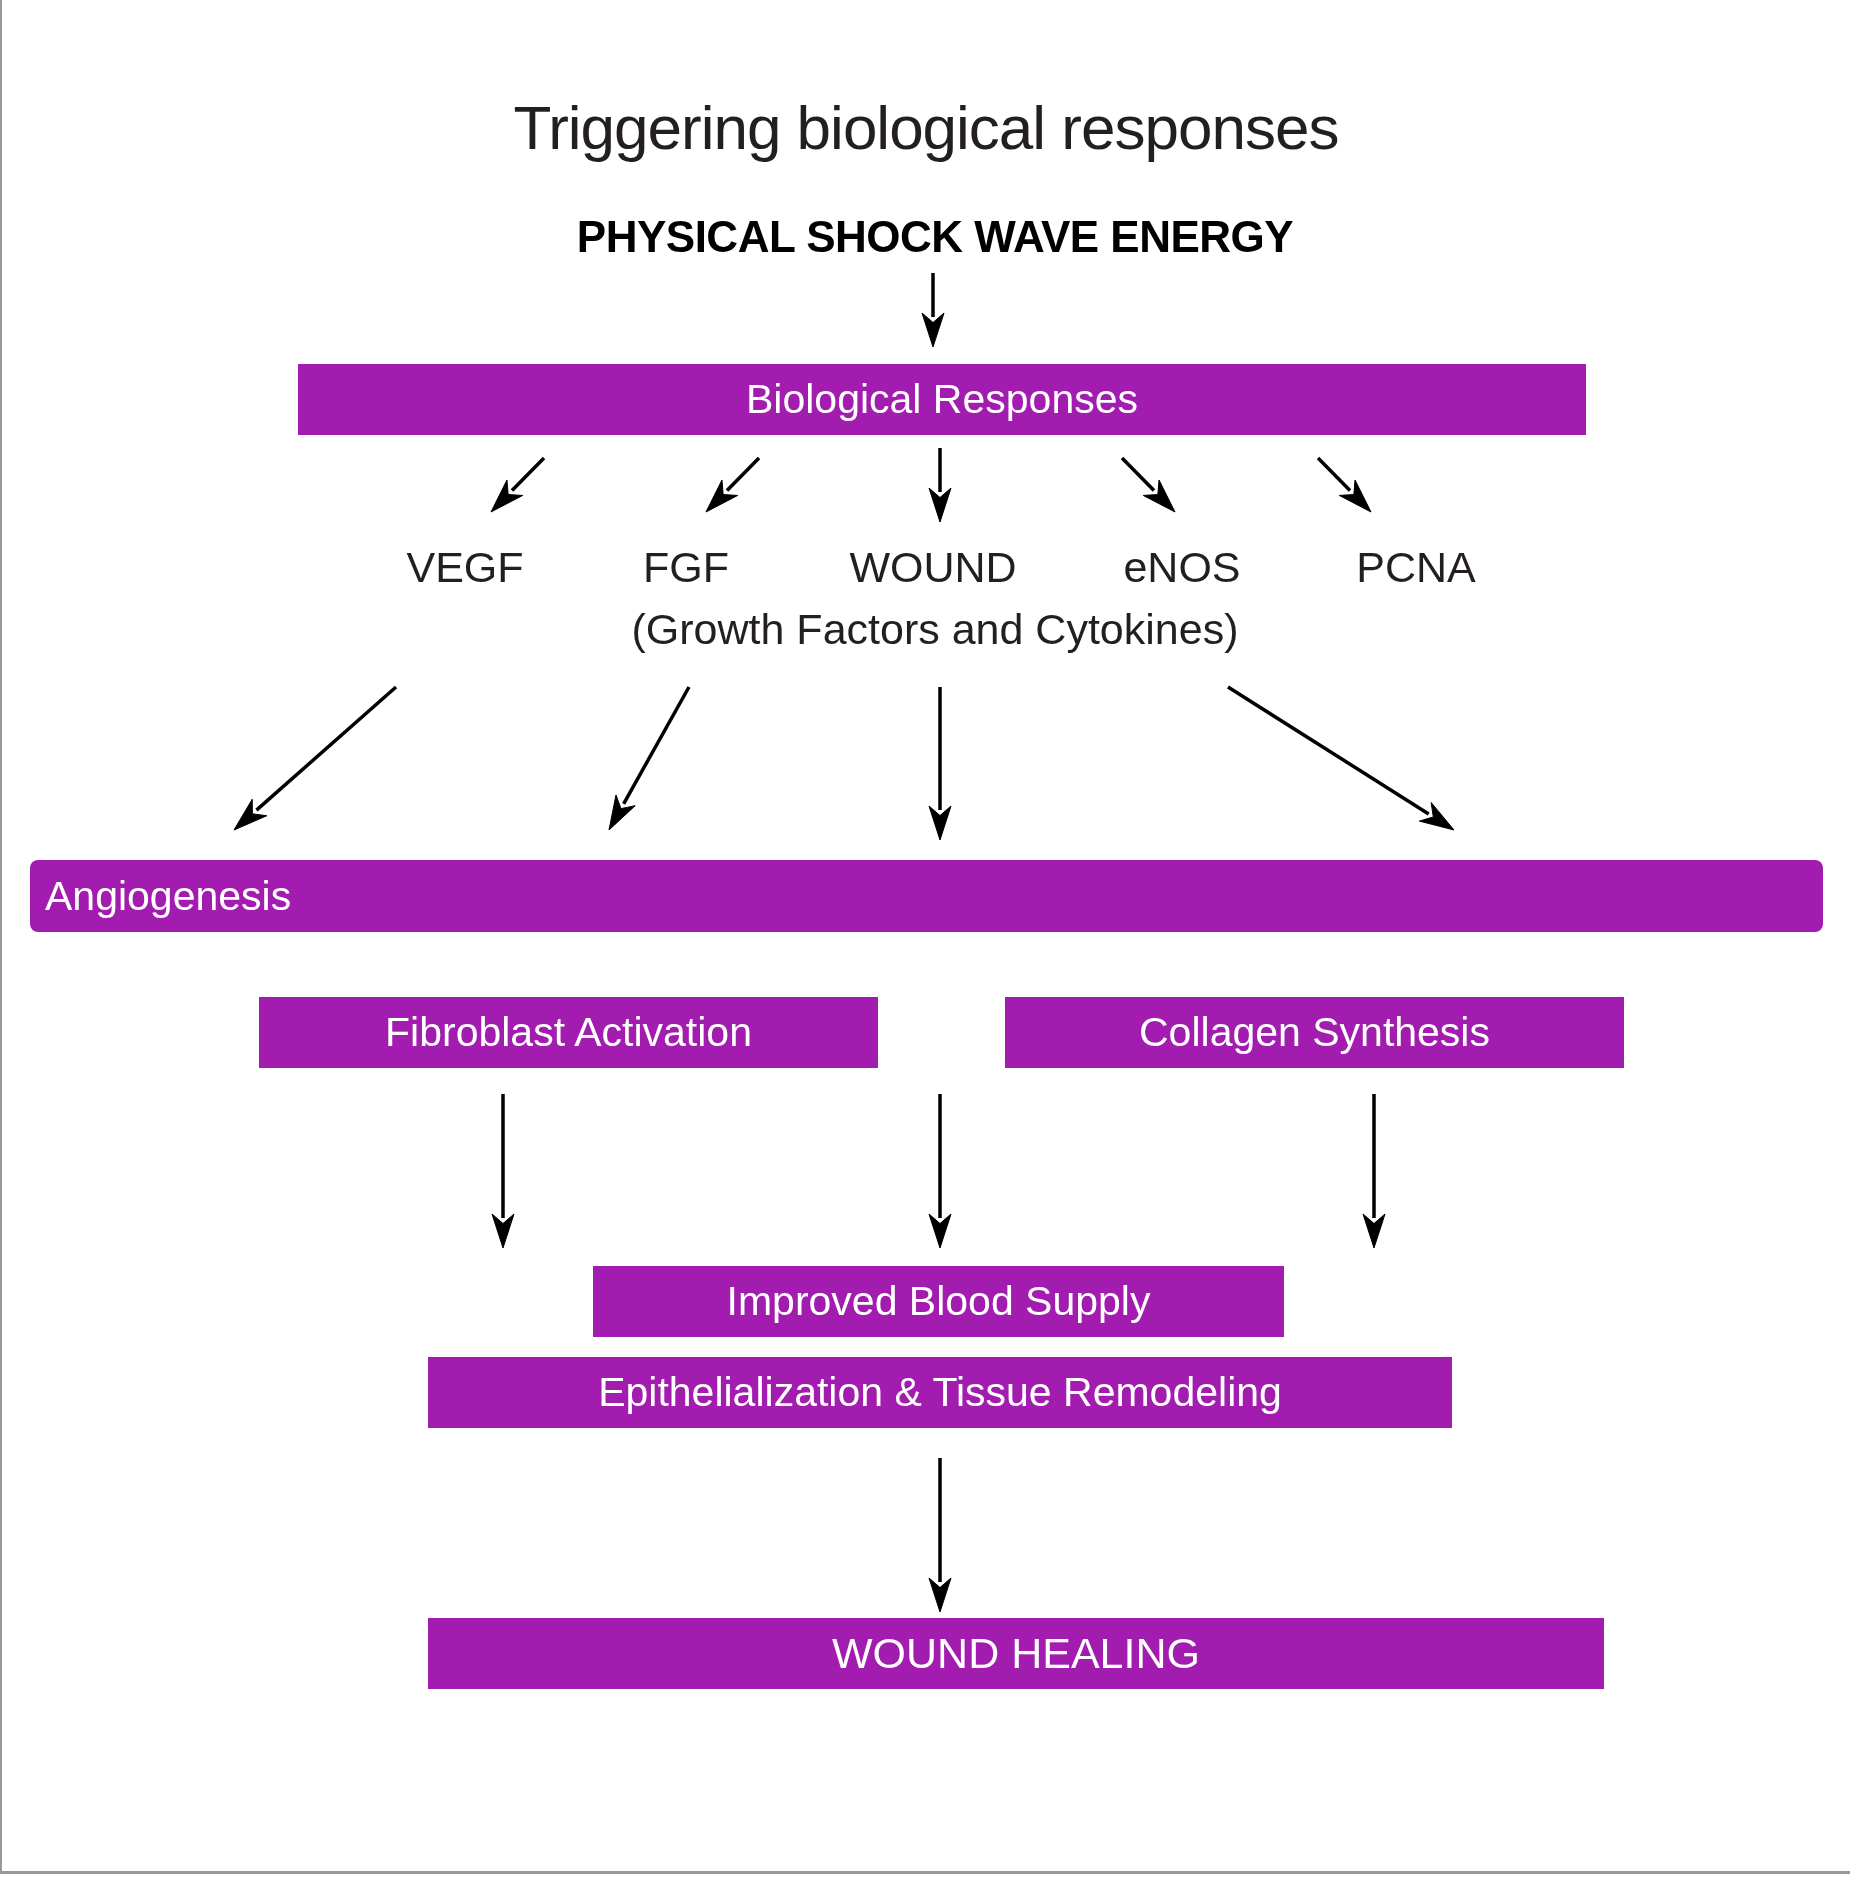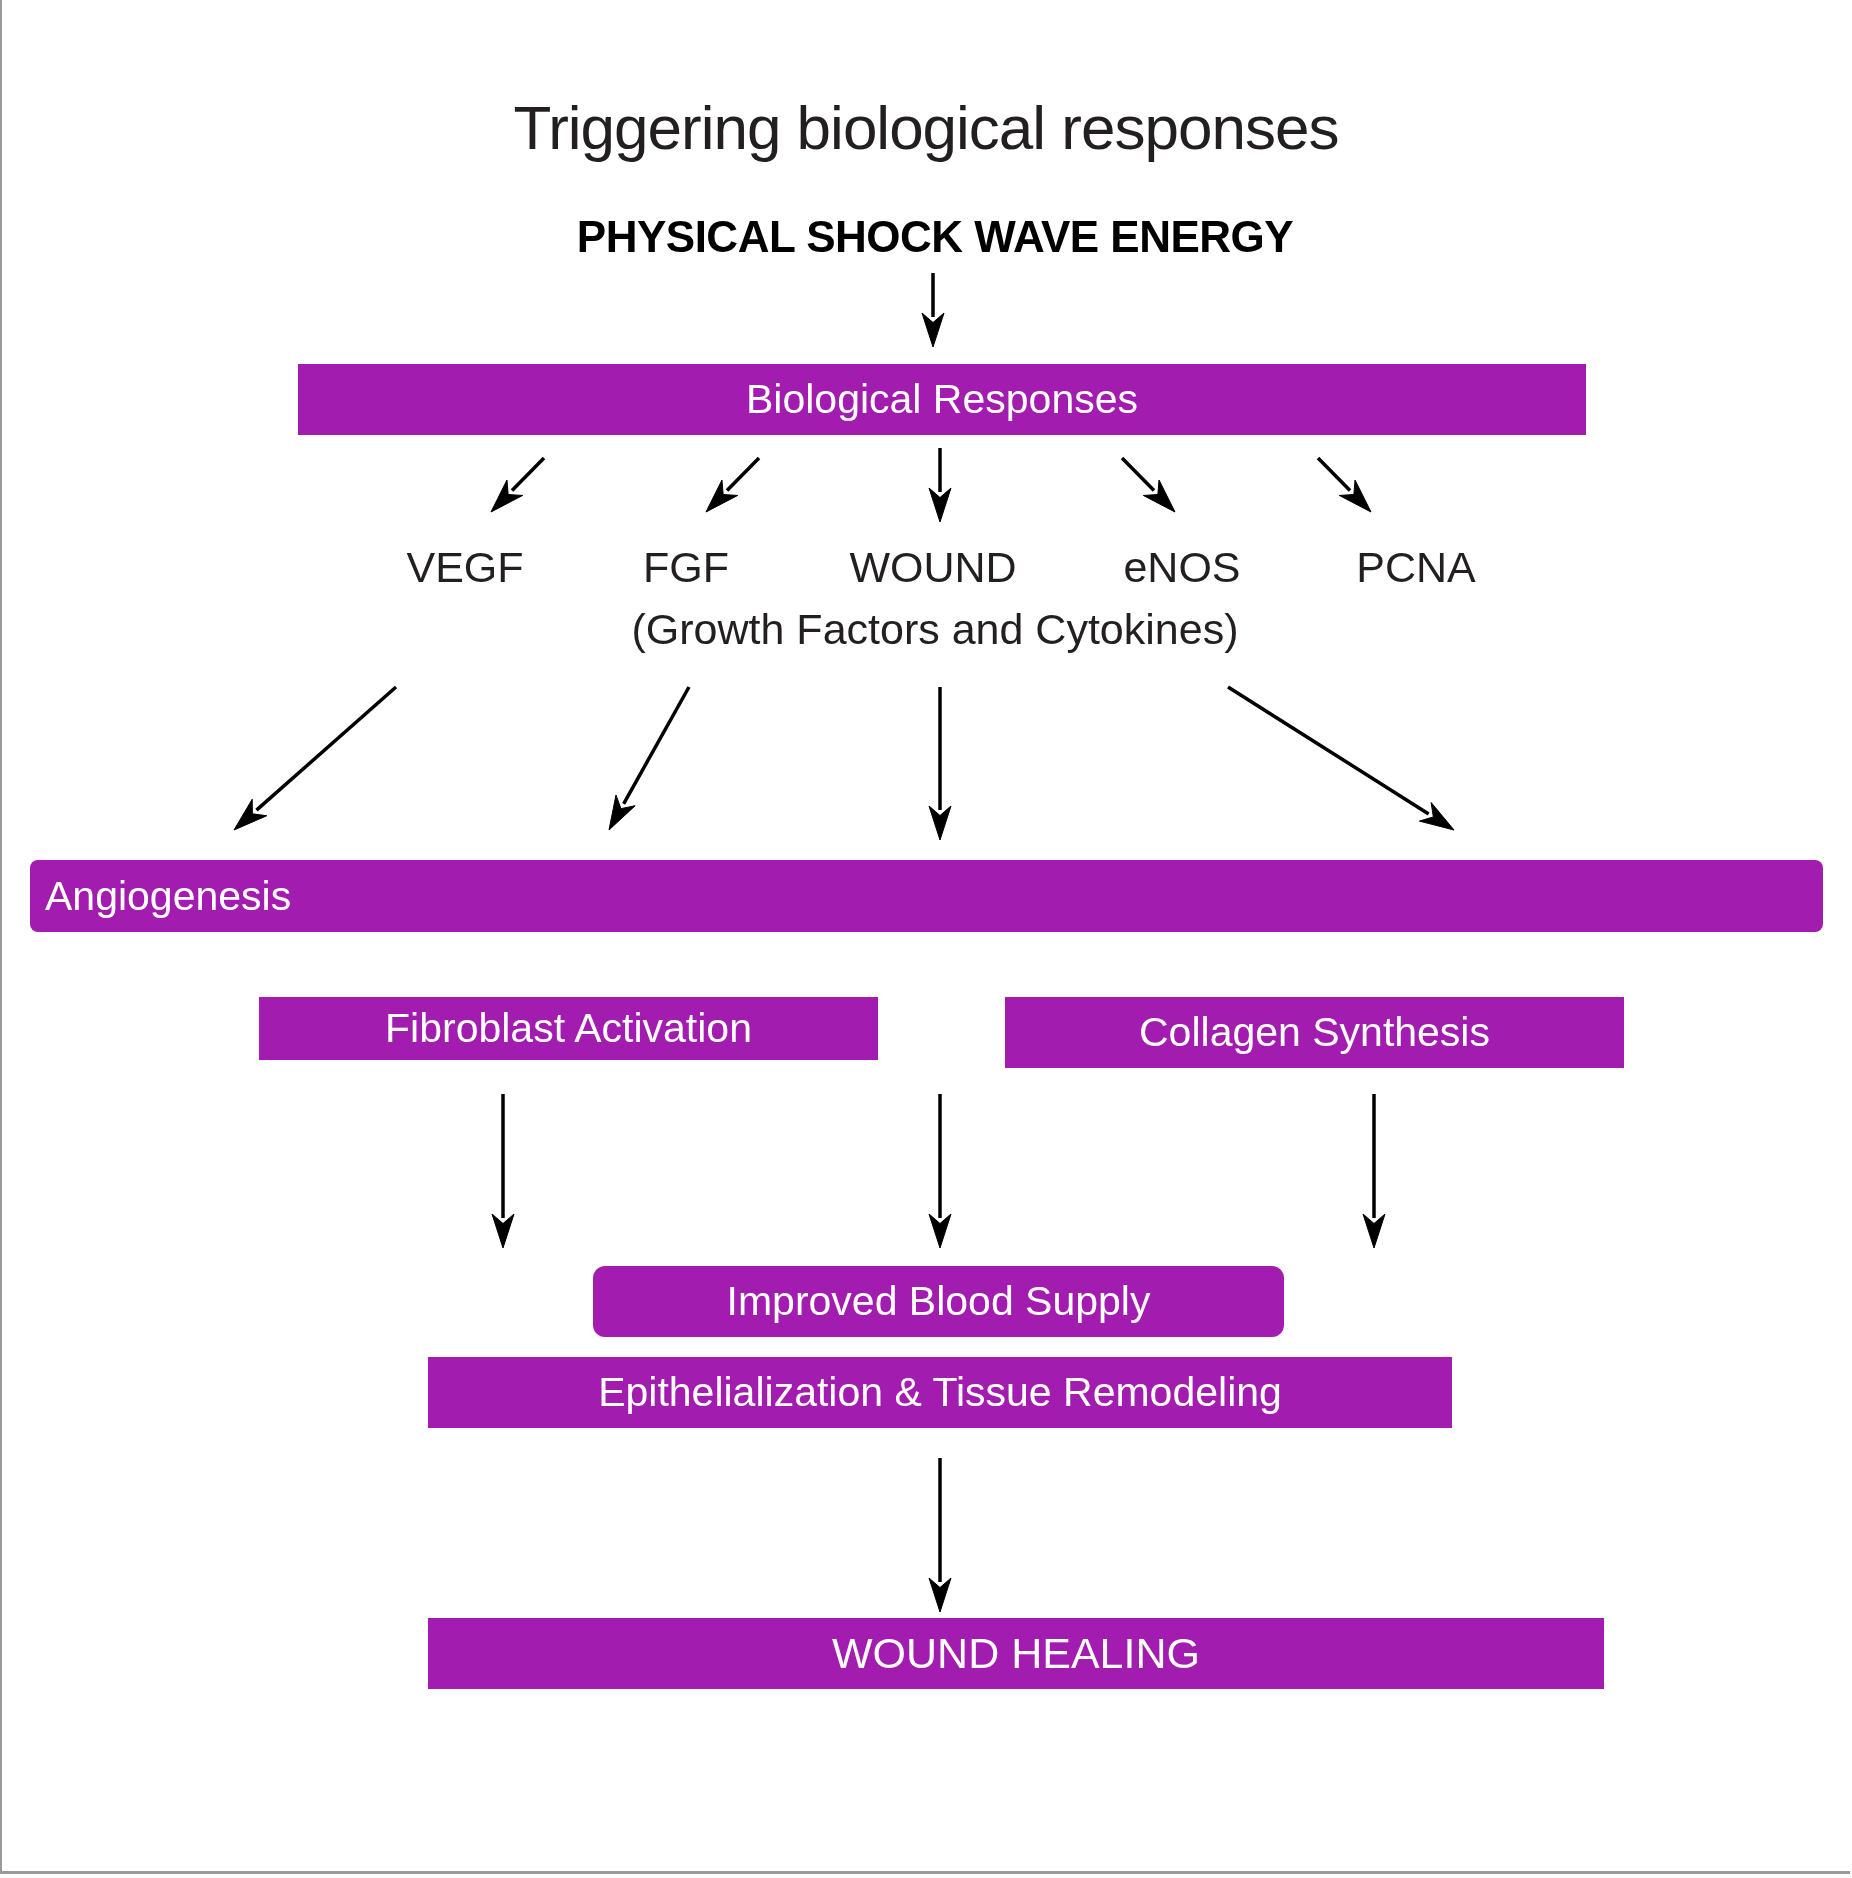--- a/index.html
+++ b/index.html
@@ -12,23 +12,23 @@
   .source { position: absolute; left: 0; width: 1870px; top: 212px; text-align: center;
             font-weight: bold; font-size: 44px; letter-spacing: -0.5px; color: #000; }
   .box { position: absolute; background: #a21caf; color: #ffffff; font-weight: normal;
          display: flex; align-items: center; justify-content: center; box-sizing: border-box; }
   .box span { white-space: nowrap; }
   #box-bio { left: 298px; top: 364px; width: 1288px; height: 71px; font-size: 41px; }
   #box-outcomes { left: 30px; top: 860px; width: 1793px; height: 72px; font-size: 41px;
                   justify-content: flex-start; padding-left: 15px; border-radius: 8px; }
   #box-outcomes .o1 { margin-right: 88px; }
   #box-outcomes .o2 { margin-right: 76px; }
-  #box-fibro { left: 259px; top: 997px; width: 619px; height: 63px; font-size: 41px; }
+  #box-fibro { left: 259px; top: 997px; width: 619px; height: 71px; font-size: 41px; }
   #box-collagen { left: 1005px; top: 997px; width: 619px; height: 71px; font-size: 41px; }
-  #box-blood { left: 593px; top: 1266px; width: 691px; height: 71px; font-size: 41px; border-radius: 12px; }
+  #box-blood { left: 593px; top: 1266px; width: 691px; height: 71px; font-size: 41px; }
   #box-epi { left: 428px; top: 1357px; width: 1024px; height: 71px; font-size: 41px; }
   #box-wound { left: 428px; top: 1618px; width: 1176px; height: 71px; font-size: 43px; }
   .factor { position: absolute; top: 543px; font-size: 43px; color: #231f20; transform: translateX(-50%);
             white-space: nowrap; }
   .subtitle { position: absolute; top: 605px; left: 0; width: 1870px; text-align: center;
               font-size: 43px; color: #231f20; }
   svg.arrows { position: absolute; left: 0; top: 0; width: 1852px; height: 1878px; pointer-events: none; }
 </style>
 </head>
 <body>

